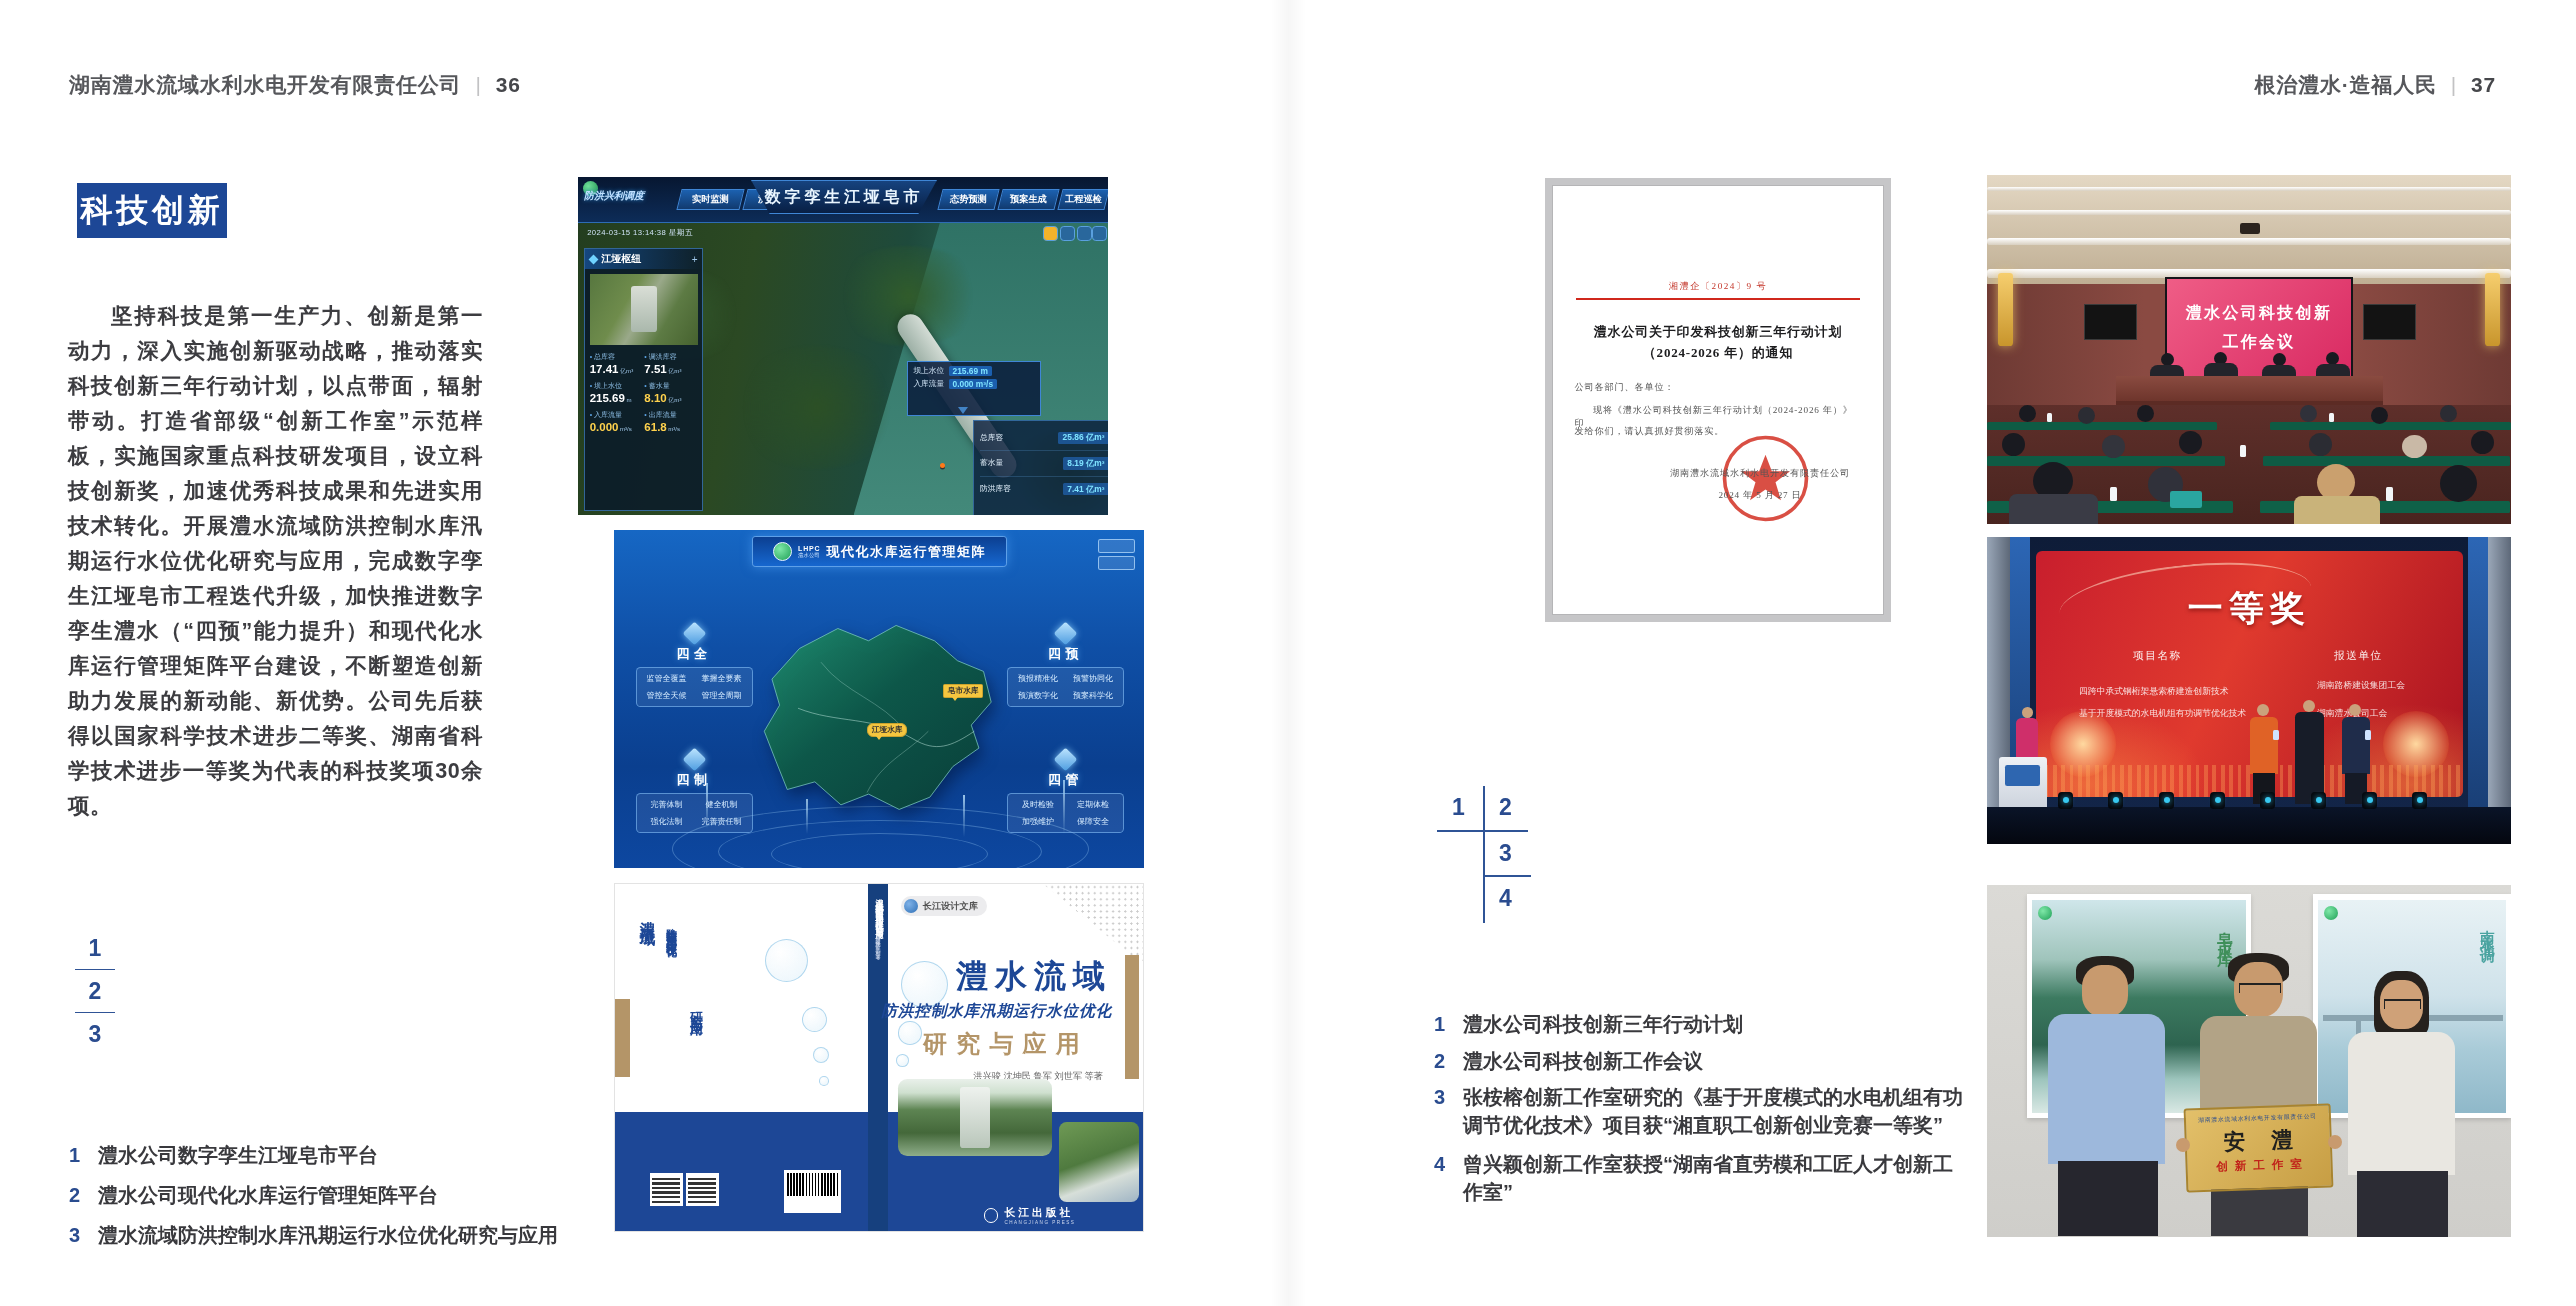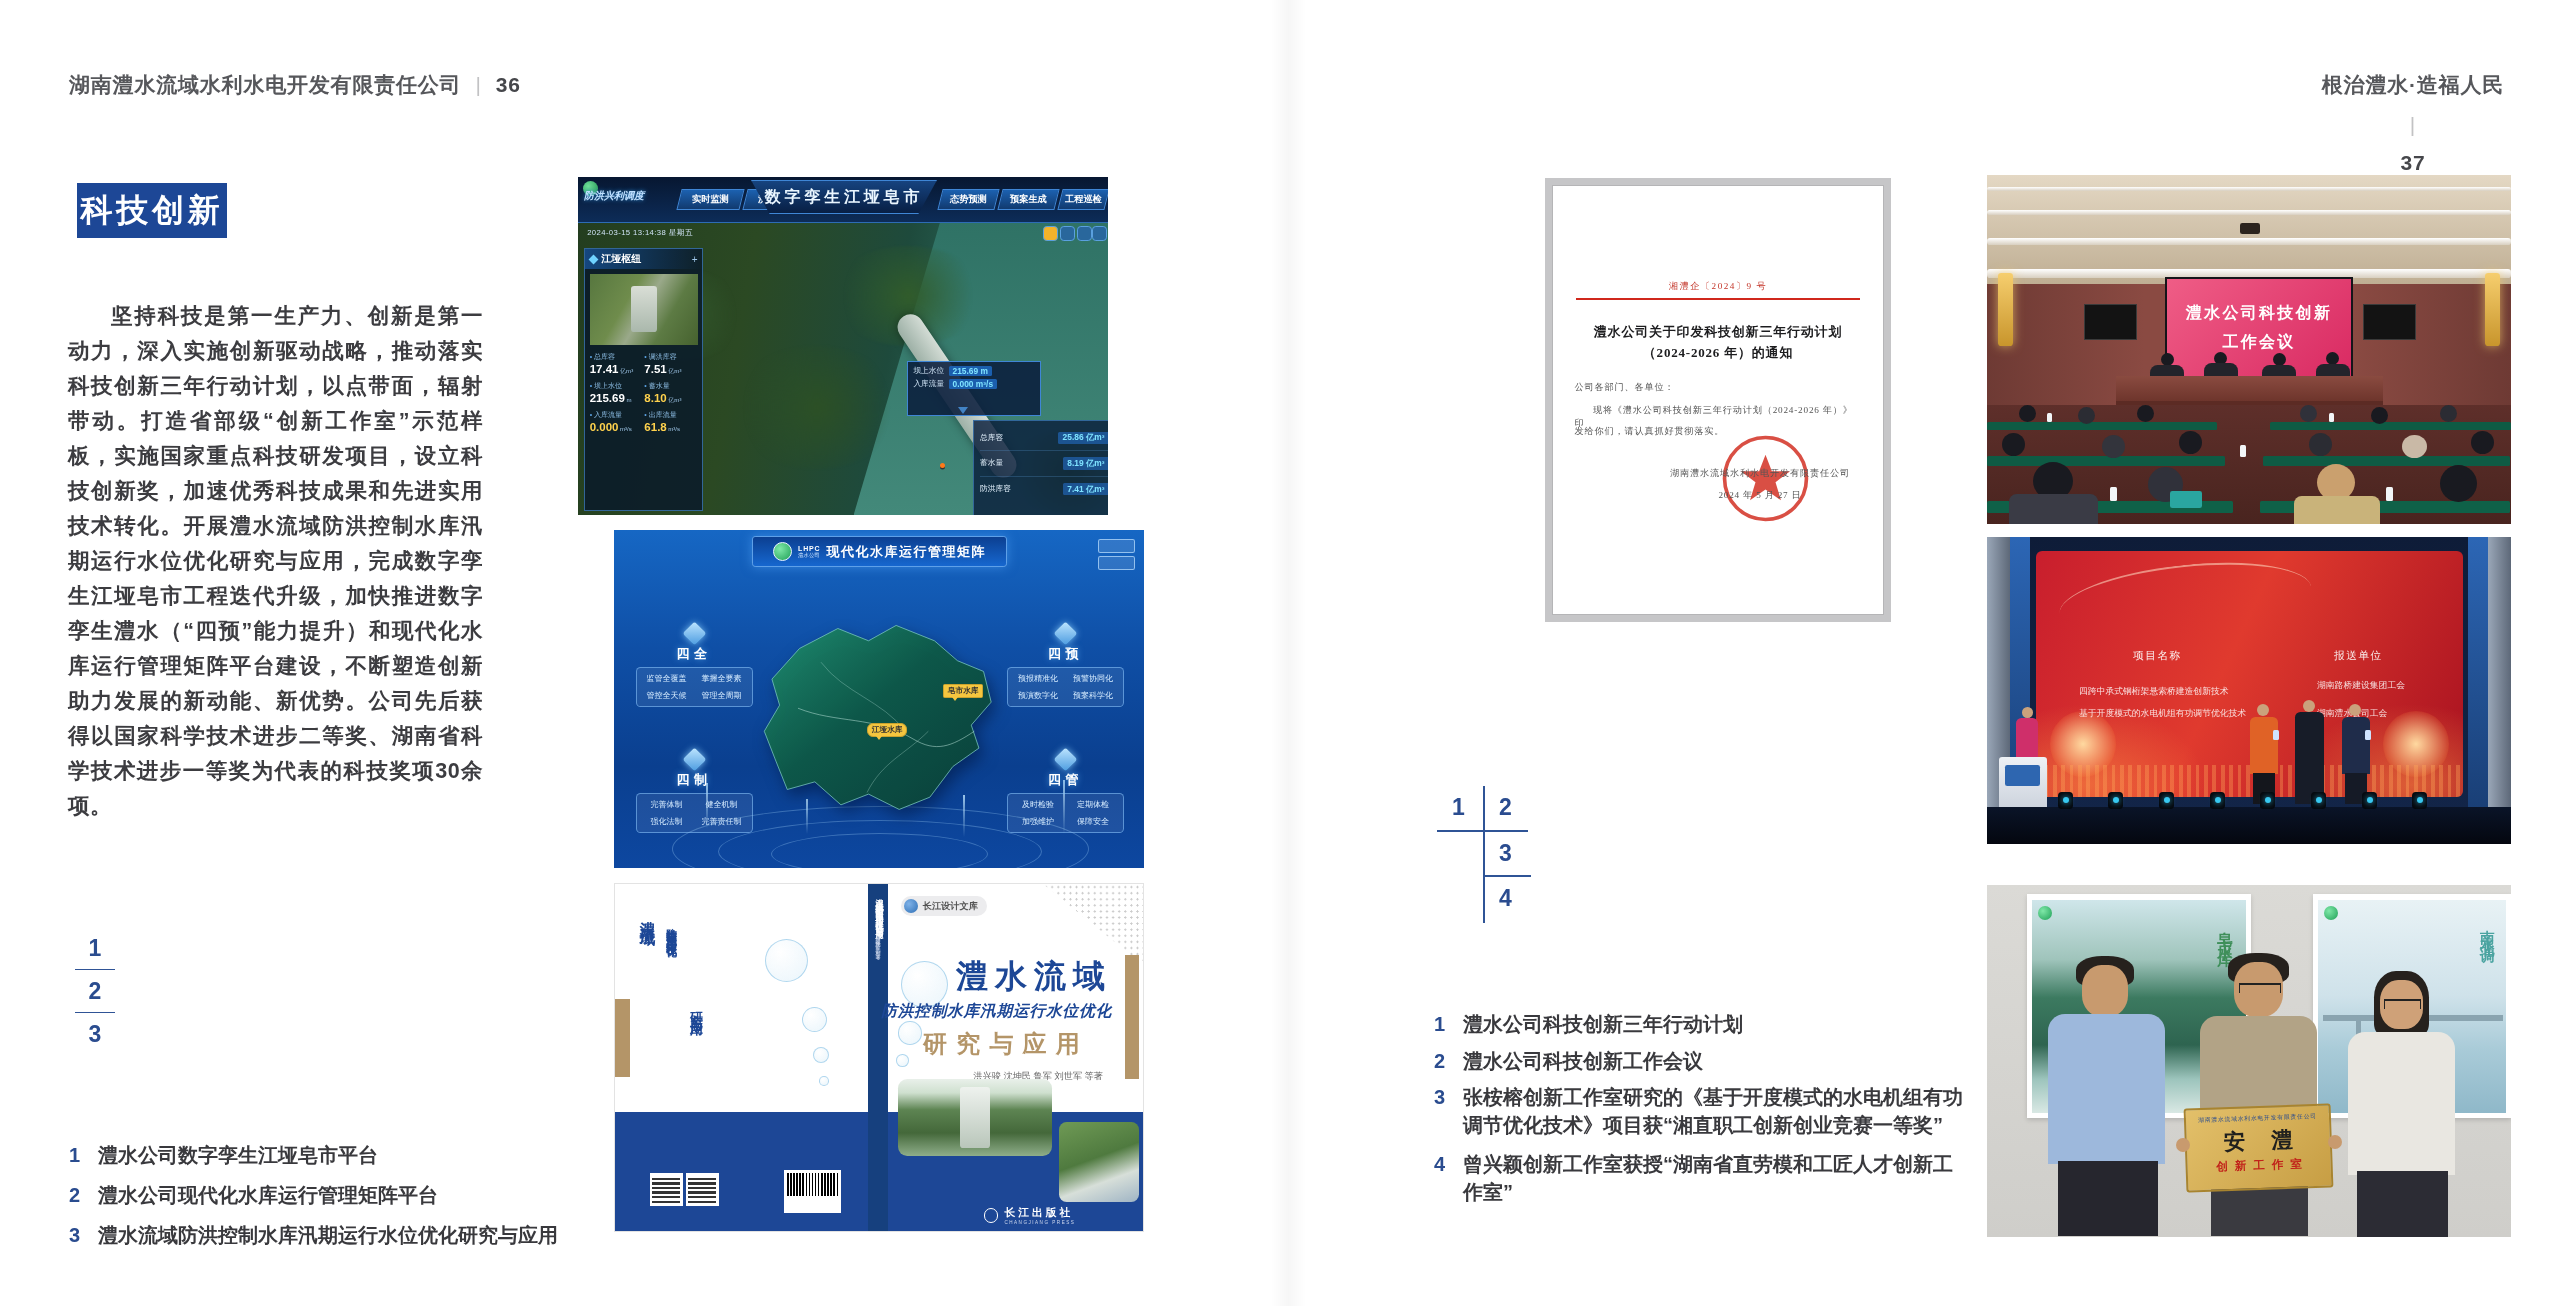--- a/index.html
+++ b/index.html
@@ -207,21 +207,21 @@
 <body>
 
 <div class="spread">
   <div class="gutter"></div>
 
   <div class="hdr" style="left:69px;">
     <span>湖南澧水流域水利水电开发有限责任公司</span>
     <span class="dv">|</span>
     <span class="pg">36</span>
   </div>
-  <div class="hdr" style="right:72px;flex-direction:column;">
+  <div class="hdr" style="right:80px;">
     <span>根治澧水·造福人民</span>
     <span class="dv">|</span>
     <span class="pg">37</span>
   </div>
 
   <div class="badge">科技创新</div>
   <div class="para">坚持科技是第一生产力、创新是第一动力，深入实施创新驱动战略，推动落实科技创新三年行动计划，以点带面，辐射带动。打造省部级“创新工作室”示范样板，实施国家重点科技研发项目，设立科技创新奖，加速优秀科技成果和先进实用技术转化。开展澧水流域防洪控制水库汛期运行水位优化研究与应用，完成数字孪生江垭皂市工程迭代升级，加快推进数字孪生澧水（“四预”能力提升）和现代化水库运行管理矩阵平台建设，不断塑造创新助力发展的新动能、新优势。公司先后获得以国家科学技术进步二等奖、湖南省科学技术进步一等奖为代表的科技奖项30余项。</div>
 
   <div class="mkcol" style="left:75px;top:935px;">
     <div class="mk">1</div>
@@ -589,20 +589,21 @@
     <div class="aw-side" style="left:0;"></div>
     <div class="aw-glow" style="left:23px;"></div>
     <div class="aw-side" style="right:0;"></div>
     <div class="aw-glow" style="right:23px;"></div>
 
     <div class="aw-screen">
       <div class="aw-streak"></div>
       <div class="aw-orb" style="left:14px;bottom:20px;"></div>
       <div class="aw-orb" style="right:14px;bottom:20px;"></div>
       <div class="aw-sky"></div>
+      <div class="aw-title">一等奖</div>
       <div class="aw-colh" style="left:97px;top:98px;">项目名称</div>
       <div class="aw-colh" style="left:298px;top:98px;">报送单位</div>
       <div class="aw-cell" style="left:43px;top:113px;width:207px;margin-top:22px;">四跨中承式钢桁架悬索桥建造创新技术</div>
       <div class="aw-cell" style="left:281px;top:129px;width:138px;">湖南路桥建设集团工会</div>
       <div class="aw-cell" style="left:43px;top:157px;width:207px;">基于开度模式的水电机组有功调节优化技术</div>
       <div class="aw-cell" style="left:281px;top:157px;width:138px;">湖南澧水公司工会</div>
     </div>
 
     <div class="aw-fig-head" style="left:270px;top:167px;"></div>
     <div class="aw-fig-body" style="left:263px;top:180px;width:28px;height:57px;background:#e06226;"></div>

